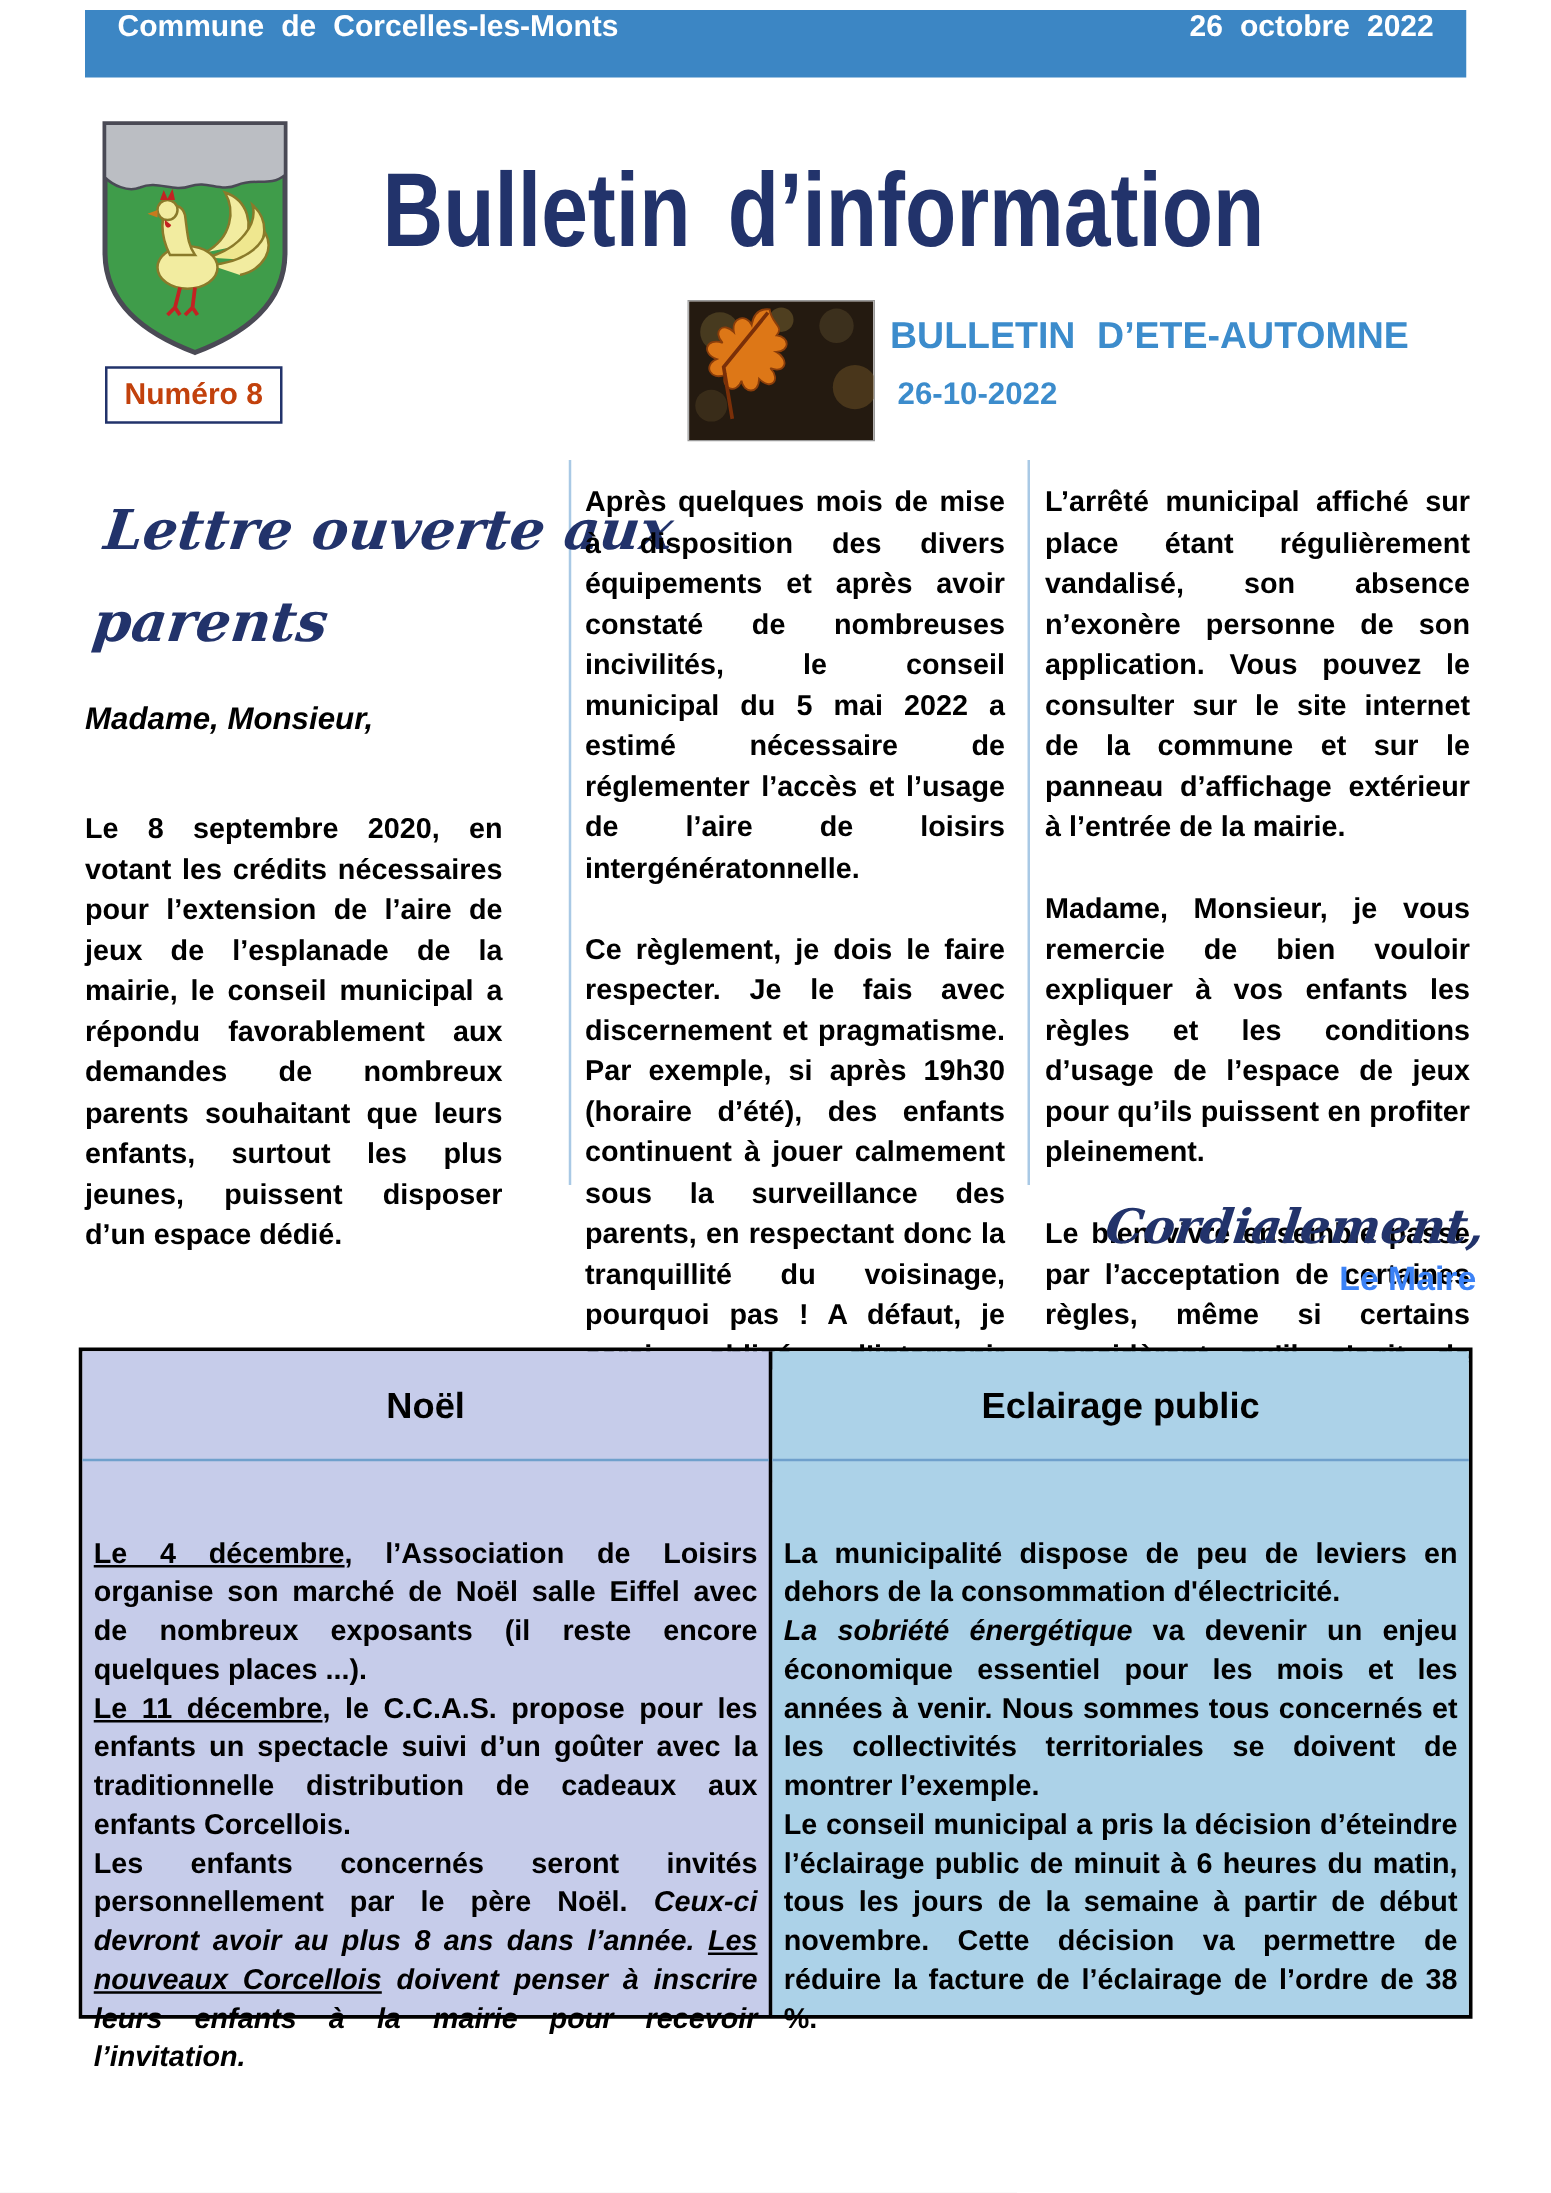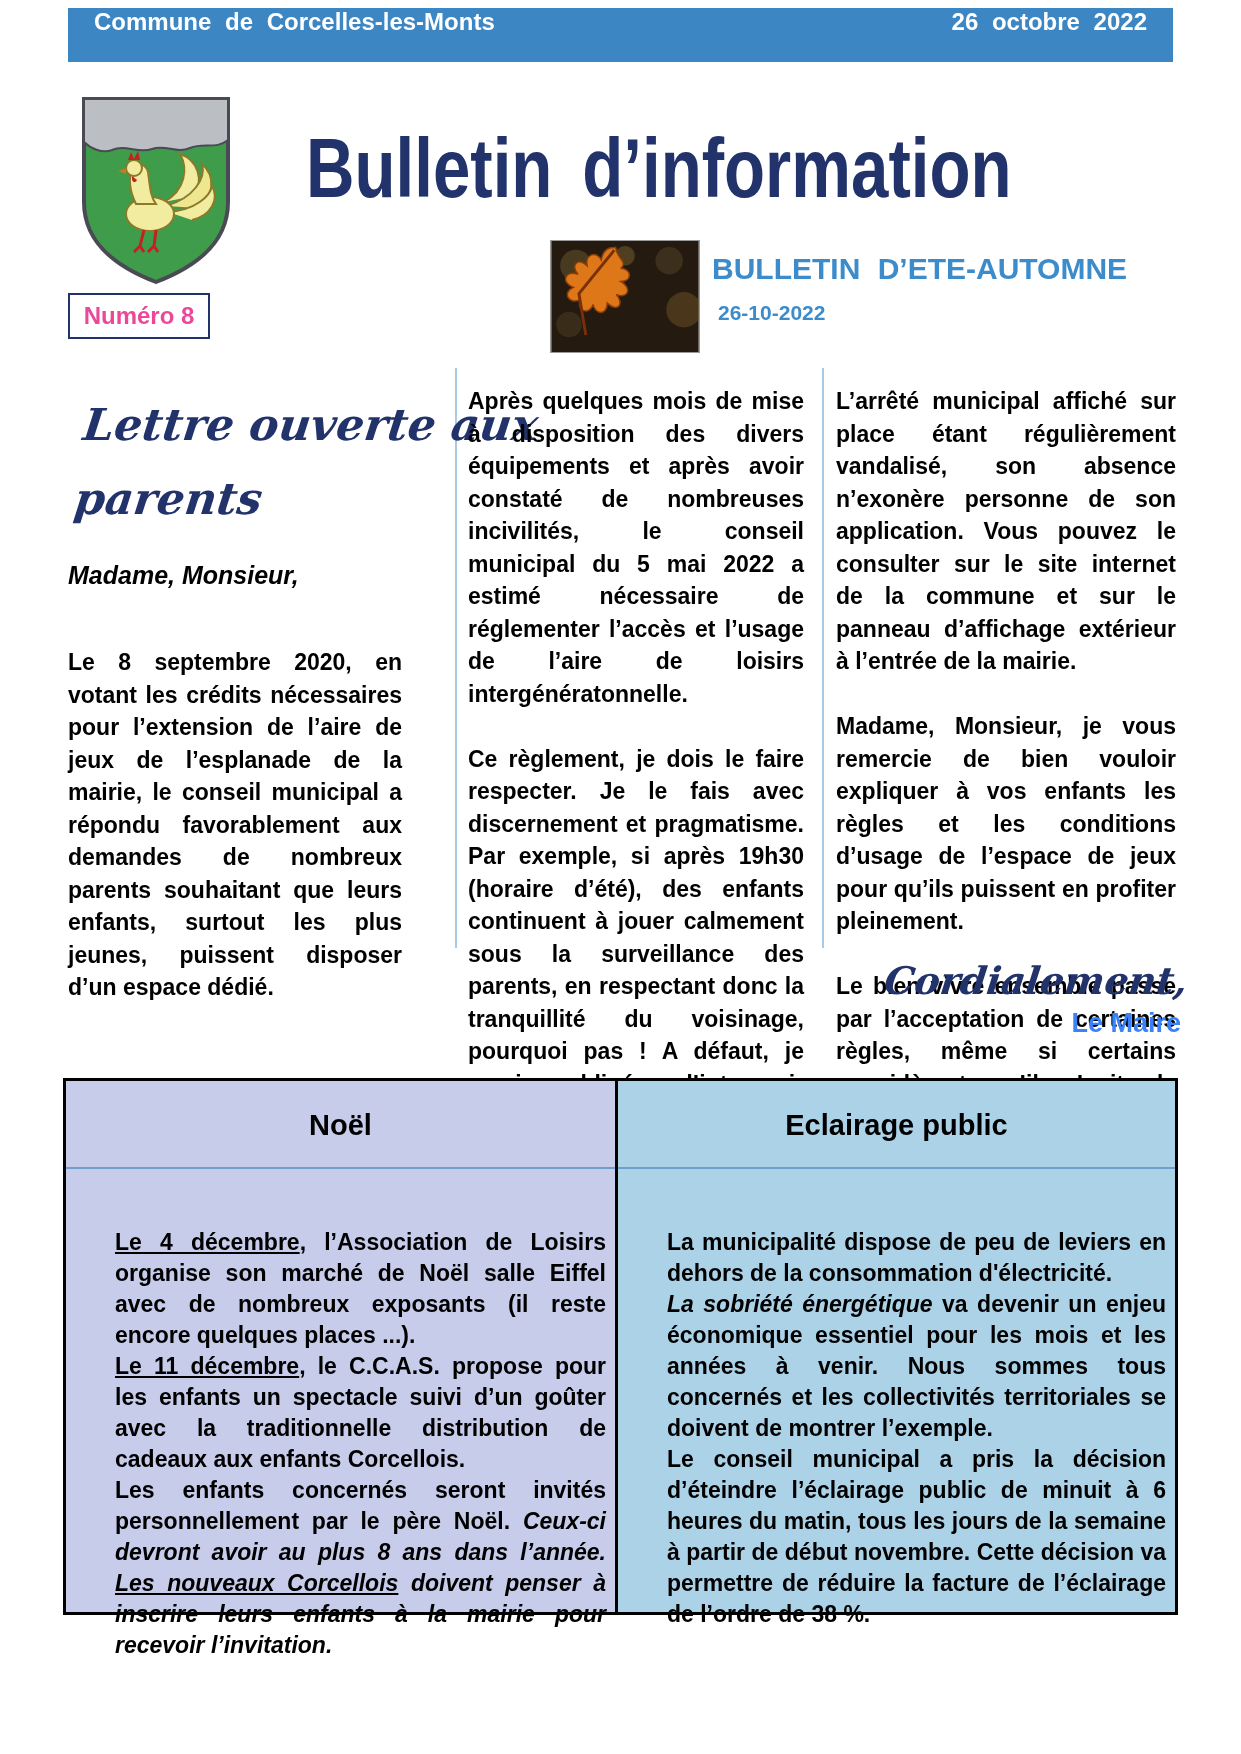--- a/index.html
+++ b/index.html
@@ -12,34 +12,34 @@
   
   .topbar{
     position:absolute;left:68px;top:8px;width:1105px;height:54px;
     background:#3C86C4;color:#fff;font-weight:bold;font-size:24px;
     display:flex;justify-content:space-between;align-items:flex-start;
     padding:0 26px;box-sizing:border-box;word-spacing:7px;
   }
   
   .emblem{position:absolute;left:76px;top:94px;width:160px;height:192px;}
   .issue-badge{
-    position:absolute;left:68px;top:293px;width:142px;height:46px;
-    border:2px solid #22336B;color:#ec4899;font-size:24px;font-weight:bold;
+    position:absolute;left:84px;top:293px;width:142px;height:46px;
+    border:2px solid #22336B;color:#c2410c;font-size:24px;font-weight:bold;
     display:flex;align-items:center;justify-content:center;box-sizing:border-box;
     background:#fff;
   }
   
   .main-title{
     position:absolute;left:306px;top:120px;color:#22336B;
     font-size:84px;font-weight:bold;white-space:nowrap;word-spacing:14px;
     transform:scaleX(0.8);transform-origin:left top;
   }
   .photo{position:absolute;left:550px;top:240px;width:150px;height:113px;border:1px solid #9a9a9a;box-sizing:border-box;}
   .edition-title{position:absolute;left:712px;top:252px;color:#3C8CCC;font-size:30px;font-weight:bold;word-spacing:9px;white-space:nowrap;}
-  .edition-date{position:absolute;left:718px;top:301px;color:#3C8CCC;font-size:21px;font-weight:bold;text-align:right;}
+  .edition-date{position:absolute;left:718px;top:301px;color:#3C8CCC;font-size:25px;font-weight:bold;text-align:right;}
   
   .vsep{position:absolute;top:368px;height:580px;width:2px;background:#A9C9E5;}
   .vsep1{left:455px;} .vsep2{left:822px;}
   .script{
     font-family:"DejaVu Serif",serif;font-style:italic;font-weight:bold;
     color:#22336B;transform:skewX(-7deg);transform-origin:left bottom;
   }
   .letter-heading{position:absolute;left:70px;top:388px;font-size:44px;line-height:74px;}
   .salutation{position:absolute;left:68px;top:561px;font-size:25px;font-style:italic;font-weight:bold;}
   .body-text{font-size:23px;line-height:32.5px;font-weight:bold;text-align:justify;}
@@ -53,21 +53,21 @@
   
   .infobox{
     position:absolute;left:63px;top:1078px;width:1115px;height:537px;
     border:3px solid #000;box-sizing:border-box;display:flex;
   }
   .cell{position:relative;box-sizing:border-box;}
   .cell-noel{width:552px;background:#C6CCEA;border-right:3px solid #000;}
   .cell-ecl{flex:1;background:#ACD2E8;}
   .cell-title{position:absolute;left:0;right:0;top:28px;text-align:center;font-size:29px;font-weight:bold;}
   .cell-rule{position:absolute;left:0;right:0;top:86px;height:2px;background:#6FA0CC;}
-  .cell-body{position:absolute;left:9px;right:9px;top:146px;font-size:23px;line-height:31px;font-weight:bold;text-align:justify;margin-left:40px;}
+  .cell-body{position:absolute;left:9px;right:9px;top:146px;font-size:23px;line-height:31px;font-weight:bold;text-align:justify;}
   .cell-body p{margin:0;}
   .u{text-decoration:underline;}
   .i{font-style:italic;}
   .iu{font-style:italic;text-decoration:underline;}
 </style>
 </head>
 <body>
 
 <div class="page">
 

